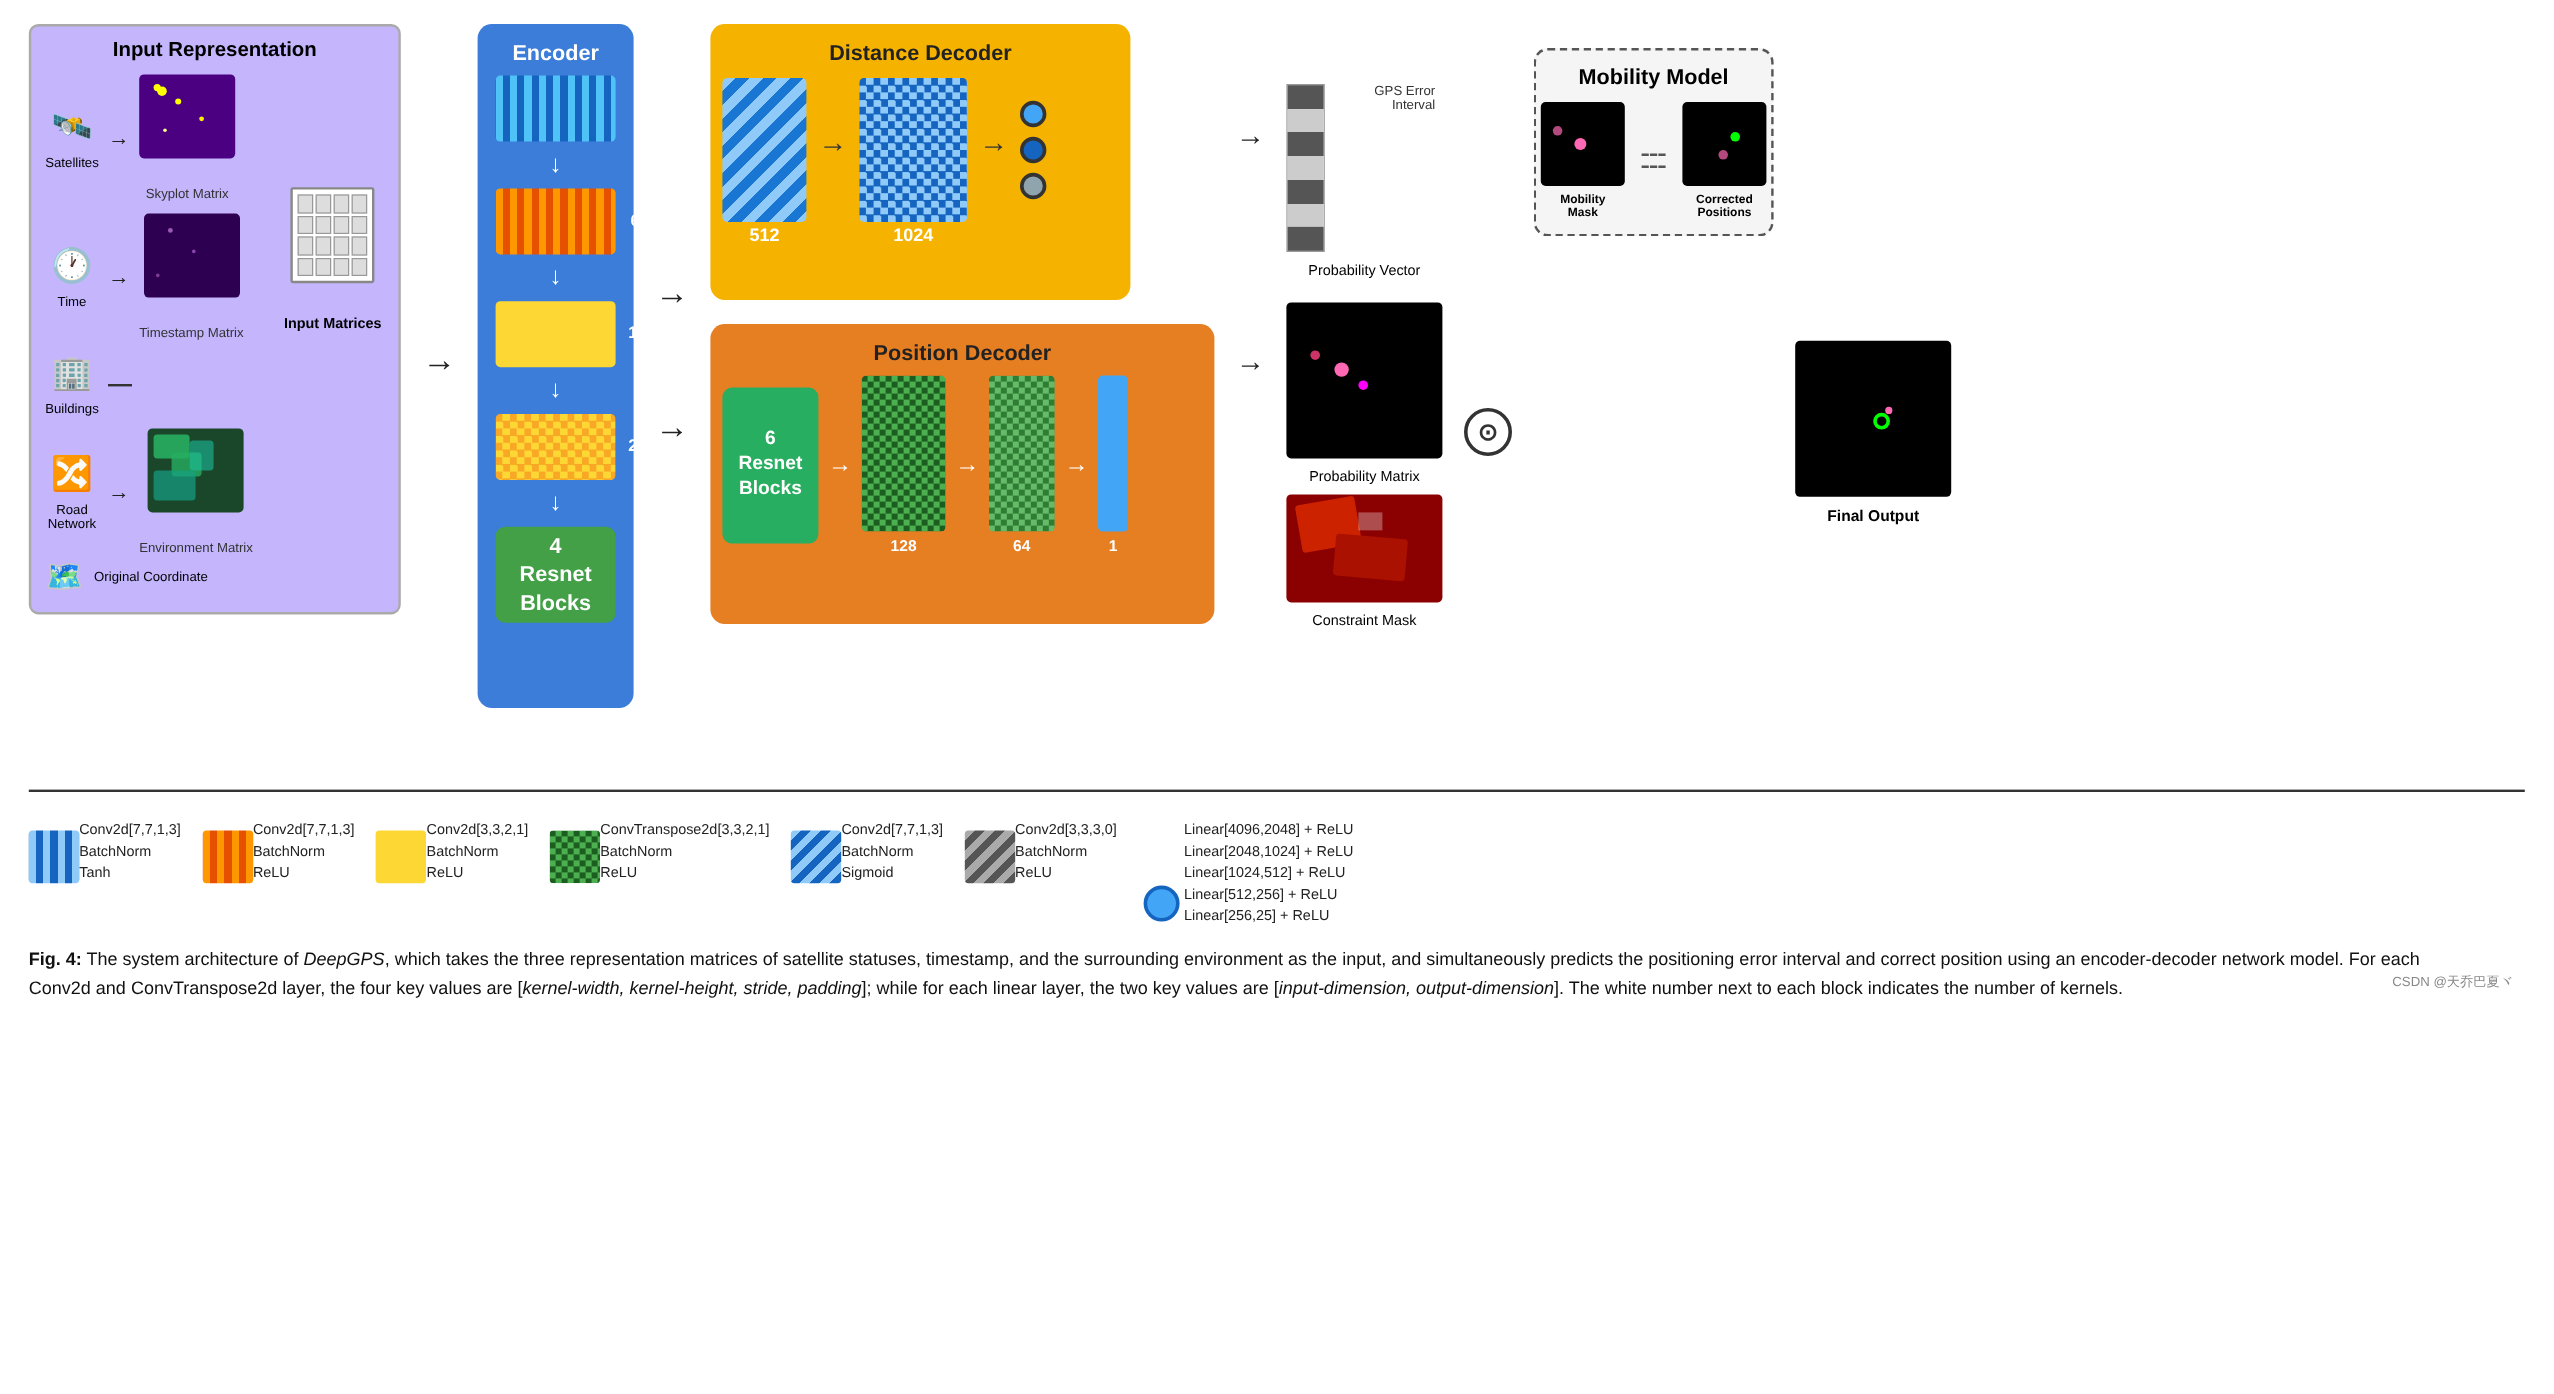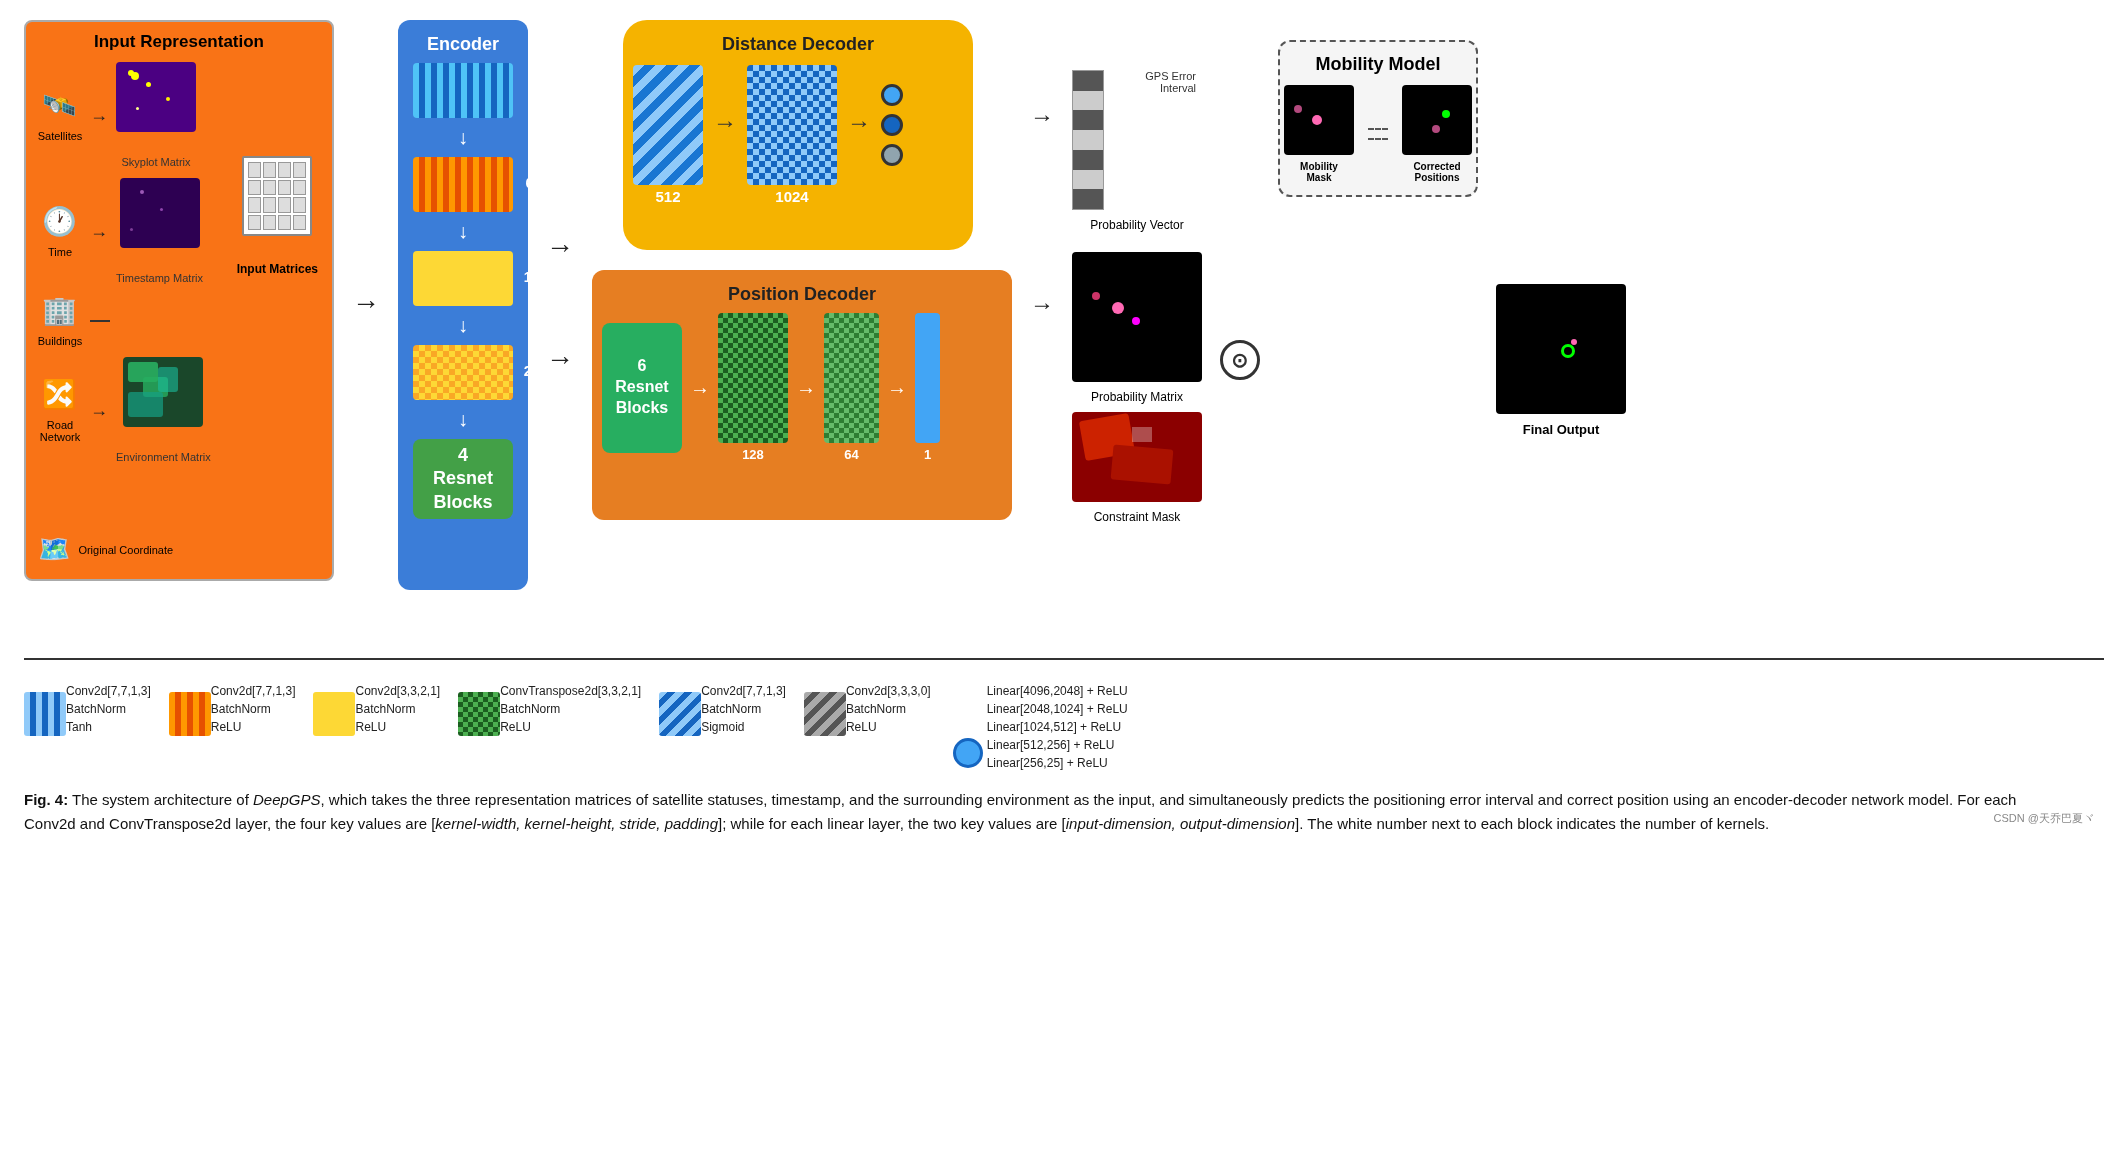--- a/index.html
+++ b/index.html
@@ -23,25 +23,25 @@
       align-items: flex-start;
       gap: 18px;
       width: 100%;
       height: 620px;
       position: relative;
     }
 
     
     .input-rep-box {
       border: 2px solid #aaa;
-      background: #f97316;
+      background: #c4b5fd;
       border-radius: 8px;
       padding: 10px 12px 10px 12px;
       width: 310px;
-      height: 561px;
+      height: 492px;
       position: relative;
       flex-shrink: 0;
     }
     .input-rep-title {
       text-align: center;
       font-weight: bold;
       font-size: 17px;
       margin-bottom: 10px;
     }
 
@@ -206,27 +206,26 @@
     }
 
     .enc-arrow {
       color: #fff;
       font-size: 20px;
     }
 
     
     .distance-decoder-box {
       background: #f5b300;
-      border-radius: 24px;
+      border-radius: 12px;
       padding: 14px 10px;
       width: 350px;
       height: 230px;
       flex-shrink: 0;
       position: relative;
-      margin-left: 31px;
     }
     .decoder-title {
       font-weight: bold;
       font-size: 18px;
       color: #222;
       text-align: center;
       margin-bottom: 8px;
     }
     .distance-decoder-inner {
       display: flex;

